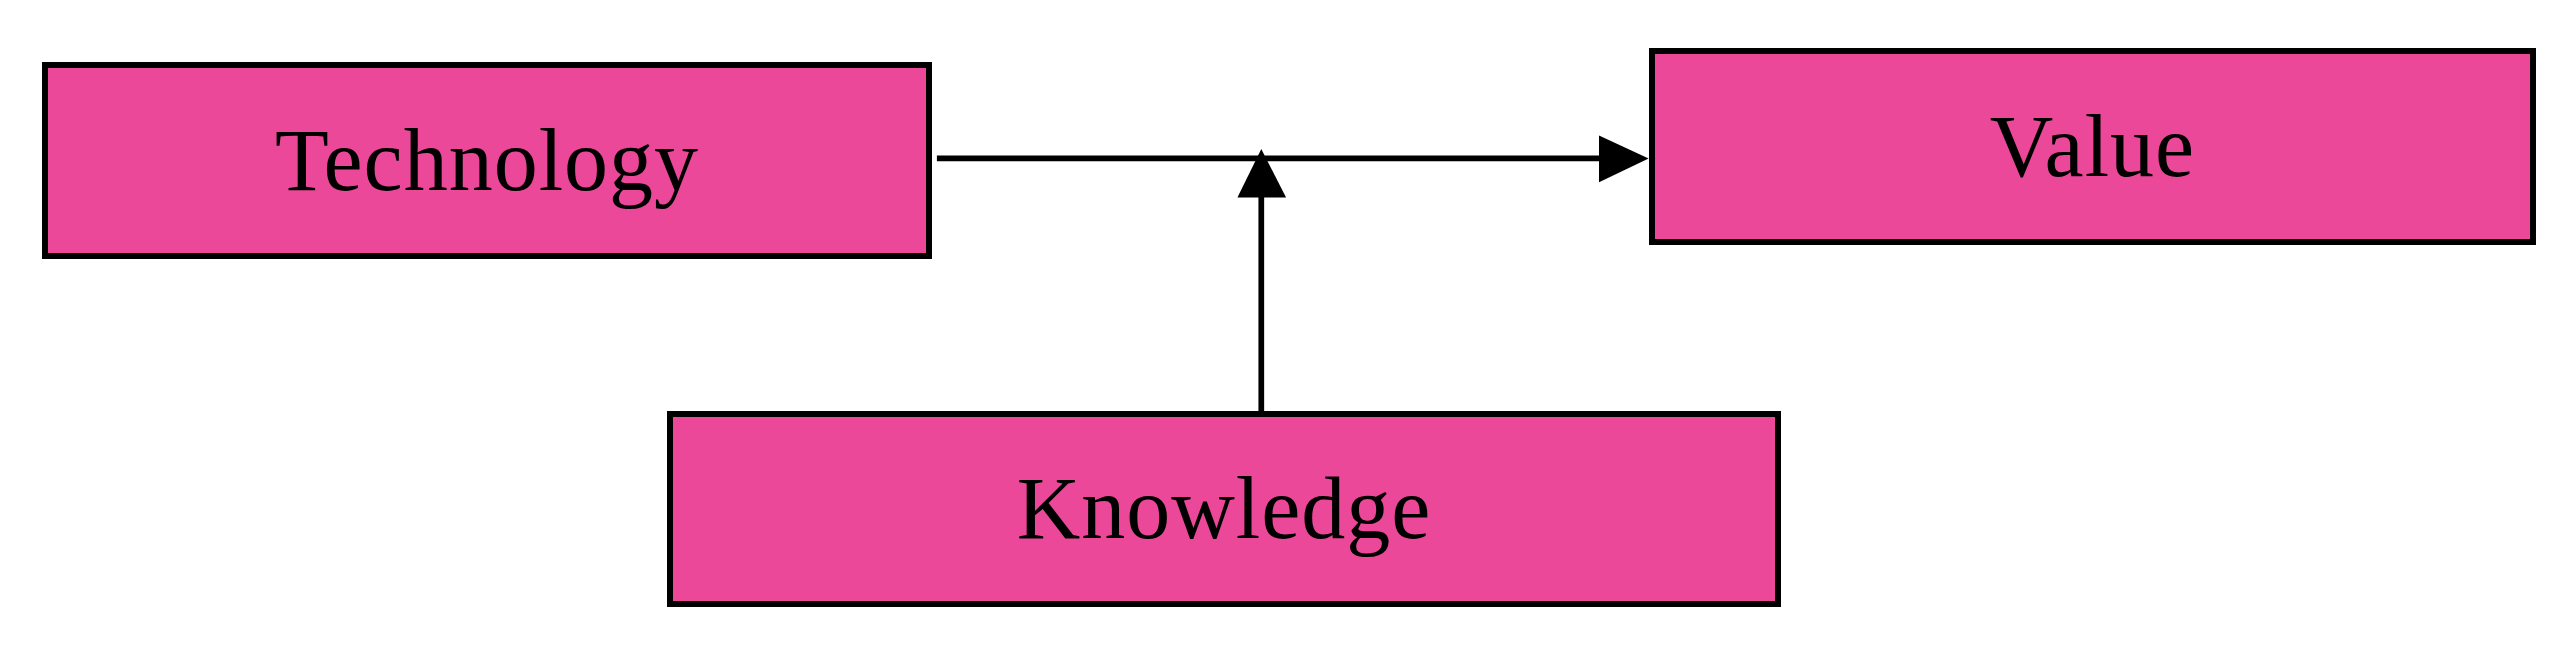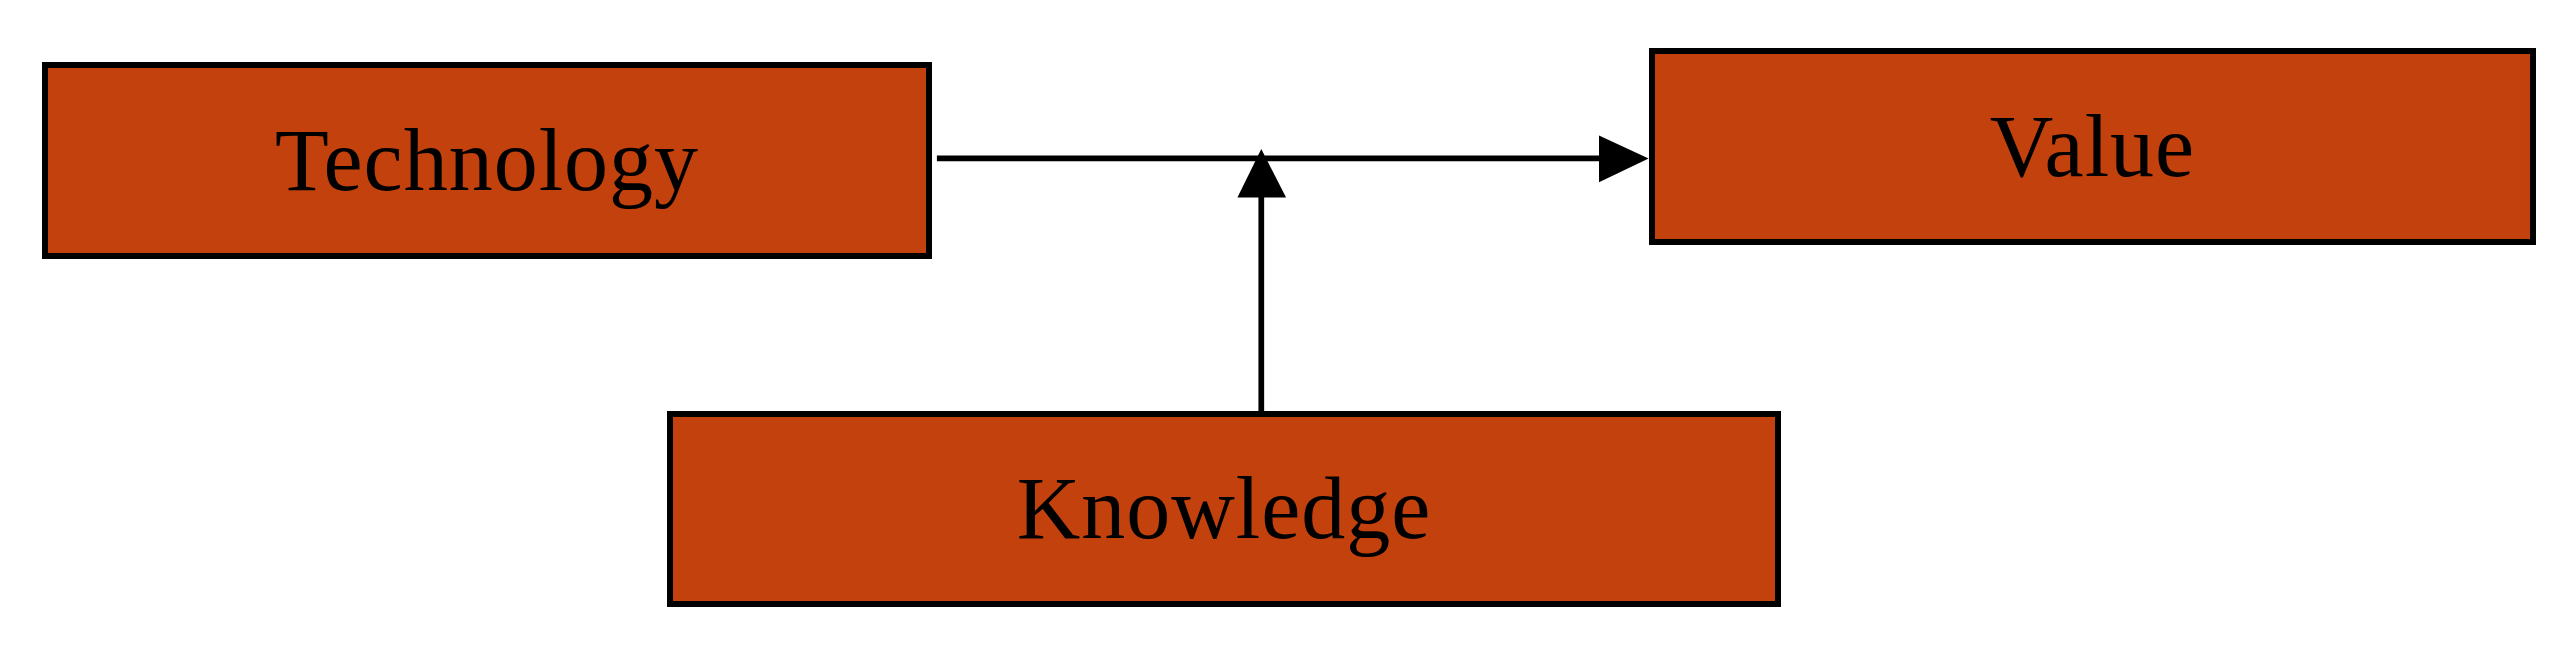--- a/index.html
+++ b/index.html
@@ -12,21 +12,21 @@
     width: 2576px;
     height: 646px;
     background: #ffffff;
     overflow: hidden;
     font-family: "Liberation Serif", "DejaVu Serif", serif;
   }
   .node {
     position: absolute;
     box-sizing: border-box;
     border: 6.7px solid #000000;
-    background: #c2410c;
+    background: #ec4899;
     display: flex;
     align-items: center;
     justify-content: center;
   }
   .node .label {
     font-size: 88px;
     line-height: 1;
     color: #000000;
     white-space: nowrap;
     letter-spacing: 1px;

